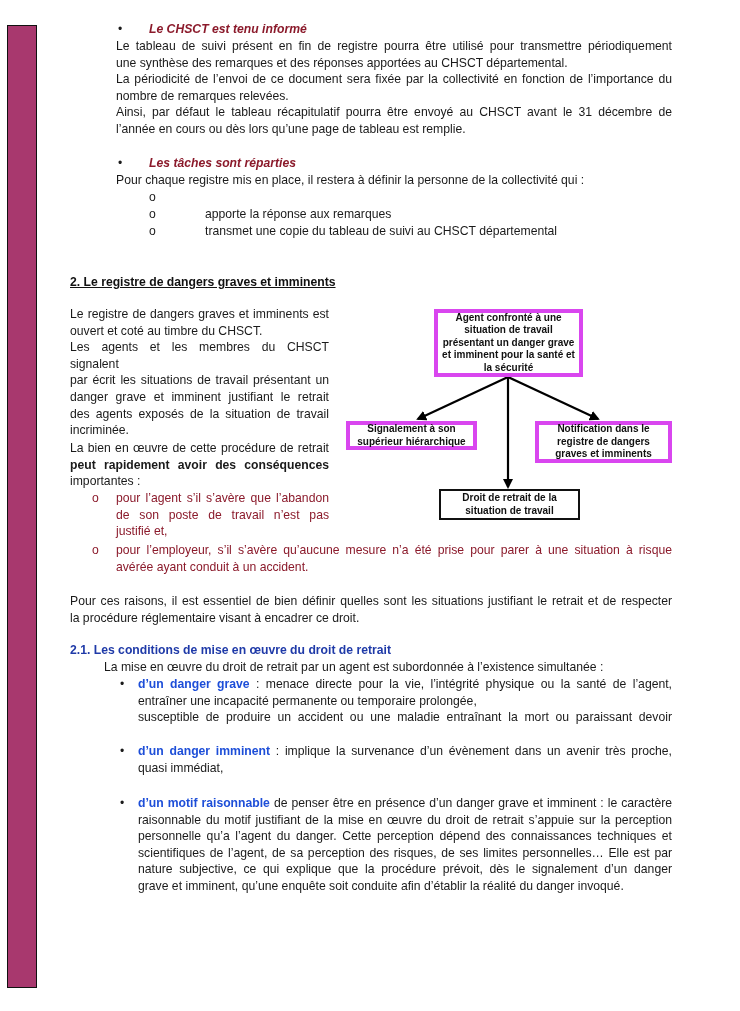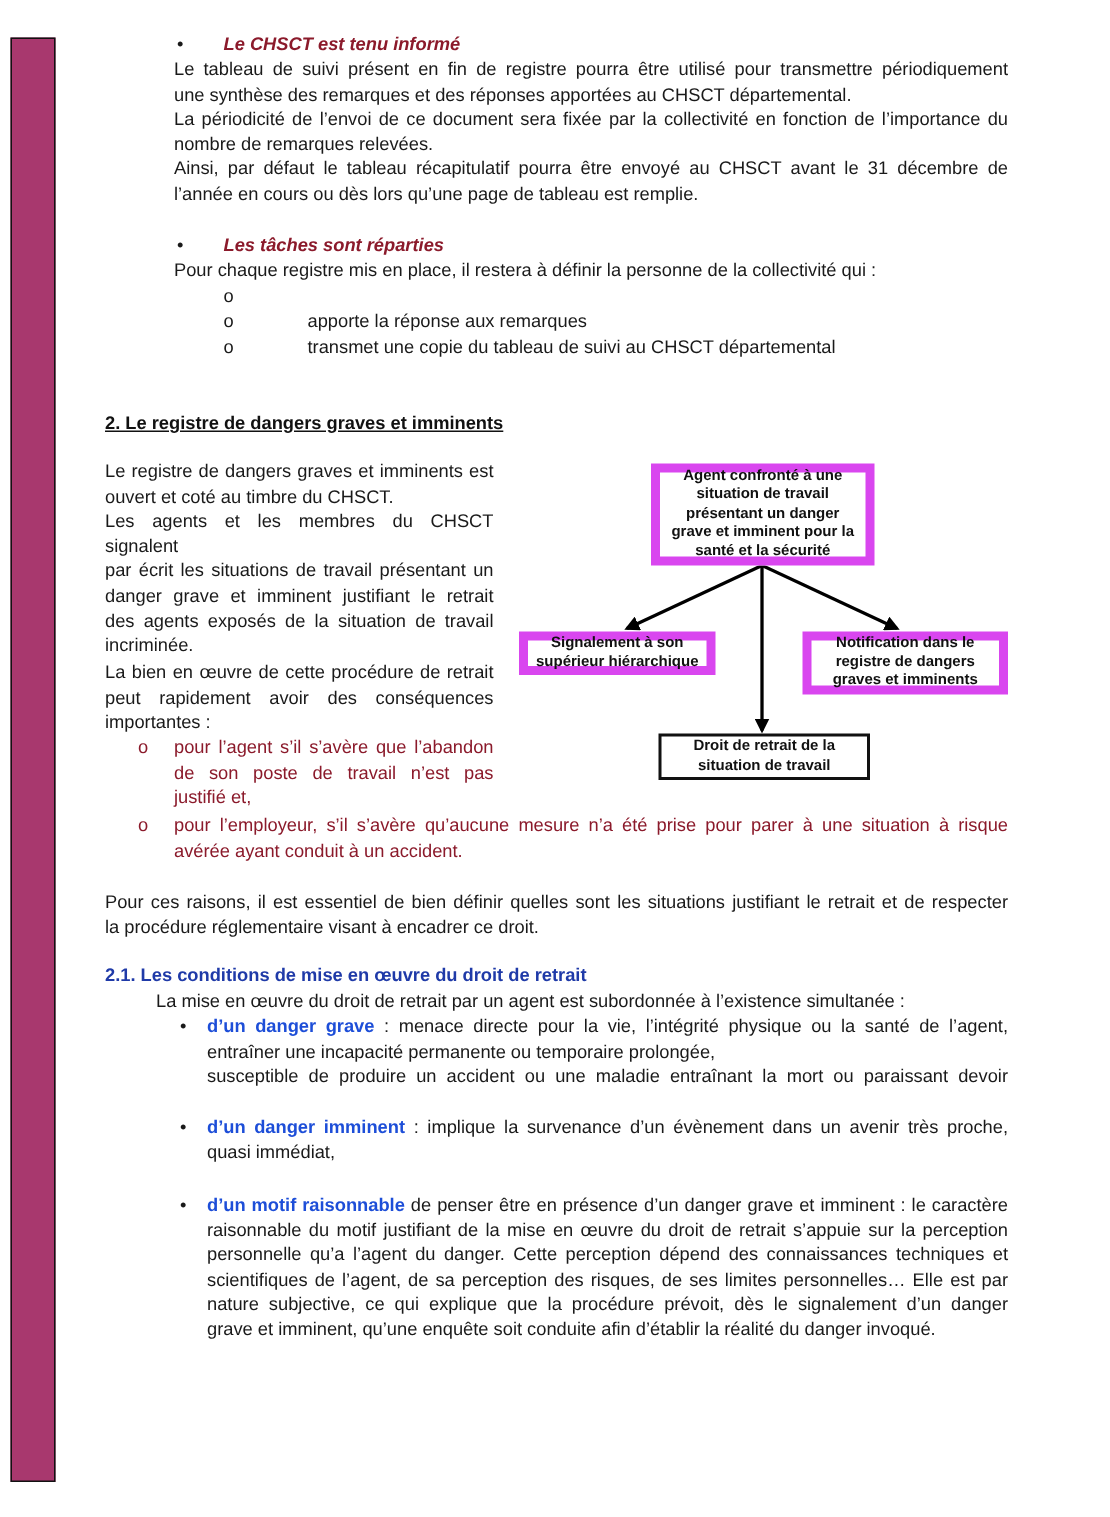--- a/index.html
+++ b/index.html
@@ -9,21 +9,21 @@
                  background: #a8386e; border: 1px solid #111; }
   .doc { position: absolute; left: 0; top: 0; width: 740px; height: 1011px;
          font-family: "Liberation Sans", sans-serif; font-size: 12.2px; line-height: 16.6px; }
   .abs { position: absolute; }
   .maroon { color: #8b1a2b; }
   .bullet-title { font-style: italic; font-weight: bold; color: #8b1a2b; }
   .hdr { font-weight: bold; text-decoration: underline; color: #111; }
   .sub-hdr { font-weight: bold; color: #1f3aa8; }
   .kw { font-weight: bold; color: #1d4ed8; }
   .diagram { position: absolute; left: 0; top: 0; width: 740px; height: 1011px; pointer-events: none; }
-  .dbox { position: absolute; background: #fff; border: 6px solid #d946ef; text-align: center;
+  .dbox { position: absolute; background: #fff; border: 4px solid #d946ef; text-align: center;
           font-family: "Liberation Sans", sans-serif; font-weight: bold; font-size: 10px; line-height: 12.6px; color: #111;
           box-sizing: border-box; display: flex; align-items: center; justify-content: center; padding: 1px 3px; }
   .dbox.thick { border: 2px solid #111; }
   p { margin: 0; }
 </style>
 </head>
 <body>
 
 <div class="sidebar-bar" style="background: rgb(168, 56, 110);"></div>
 
@@ -56,21 +56,21 @@
     <p>ouvert et coté au timbre du CHSCT.</p>
     <p style="text-align:justify; text-align-last:justify;">Les agents et les membres du CHSCT signalent</p>
     <p style="text-align:justify; text-align-last:justify;">par écrit les situations de travail présentant un</p>
     <p style="text-align:justify; text-align-last:justify;">danger grave et imminent justifiant le retrait</p>
     <p style="text-align:justify; text-align-last:justify;">des agents exposés de la situation de travail</p>
     <p>incriminée.</p>
   </div>
 
   <div class="abs" style="left:70px; top:440px; width:259px;">
     <p style="text-align:justify; text-align-last:justify;">La bien en œuvre de cette procédure de retrait</p>
-    <p style="text-align:justify; text-align-last:justify;">peut rapidement avoir des conséquences</p>
+    <p style="text-align:justify; text-align-last:justify;font-weight:bold;">peut rapidement avoir des conséquences</p>
     <p>importantes :</p>
   </div>
 
   <span class="abs maroon" style="left:92px; top:490px;">o</span>
   <div class="abs maroon" style="left:116px; top:490px; width:213px;">
     <p style="text-align:justify; text-align-last:justify;">pour l’agent s’il s’avère que l’abandon</p>
     <p style="text-align:justify; text-align-last:justify;">de son poste de travail n’est pas</p>
     <p>justifié et,</p>
   </div>
   <span class="abs maroon" style="left:92px; top:542px;">o</span>

